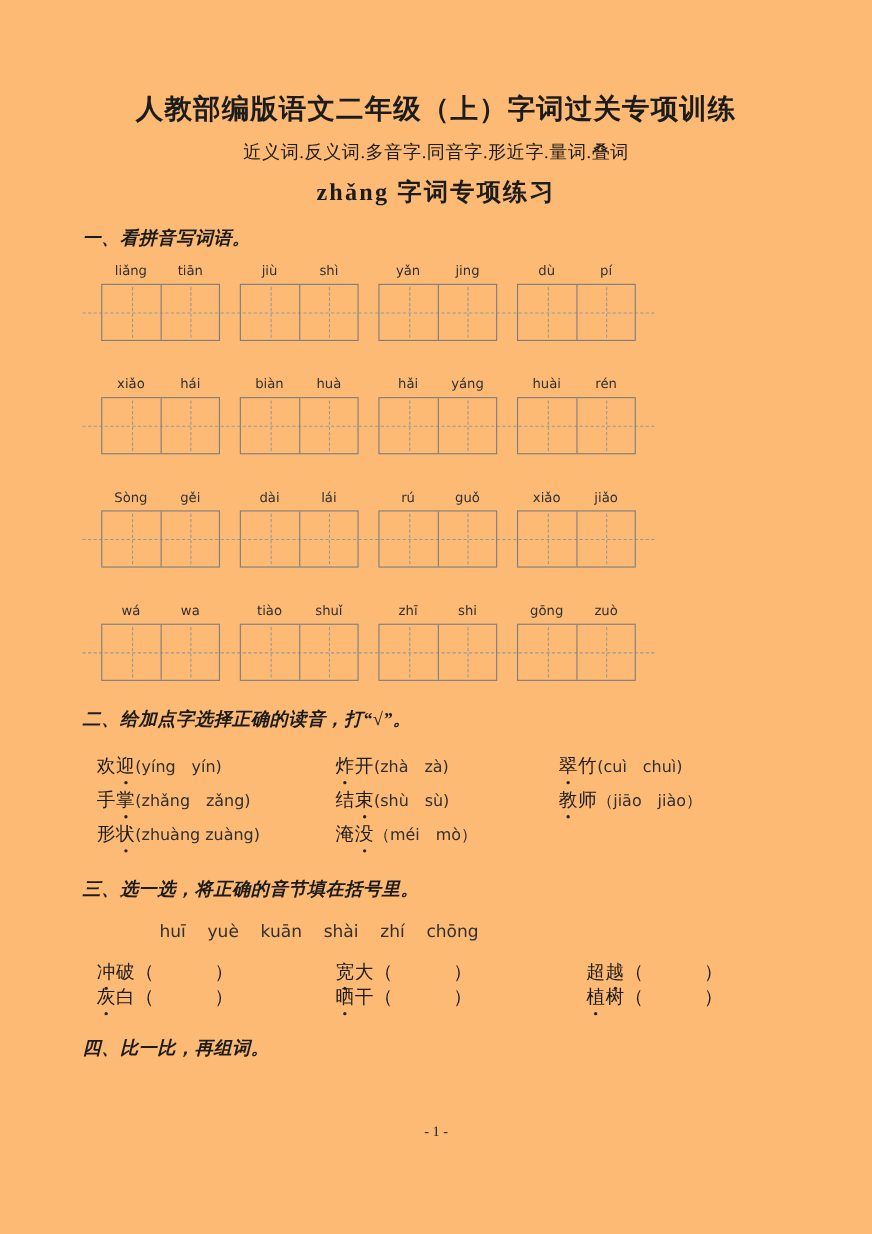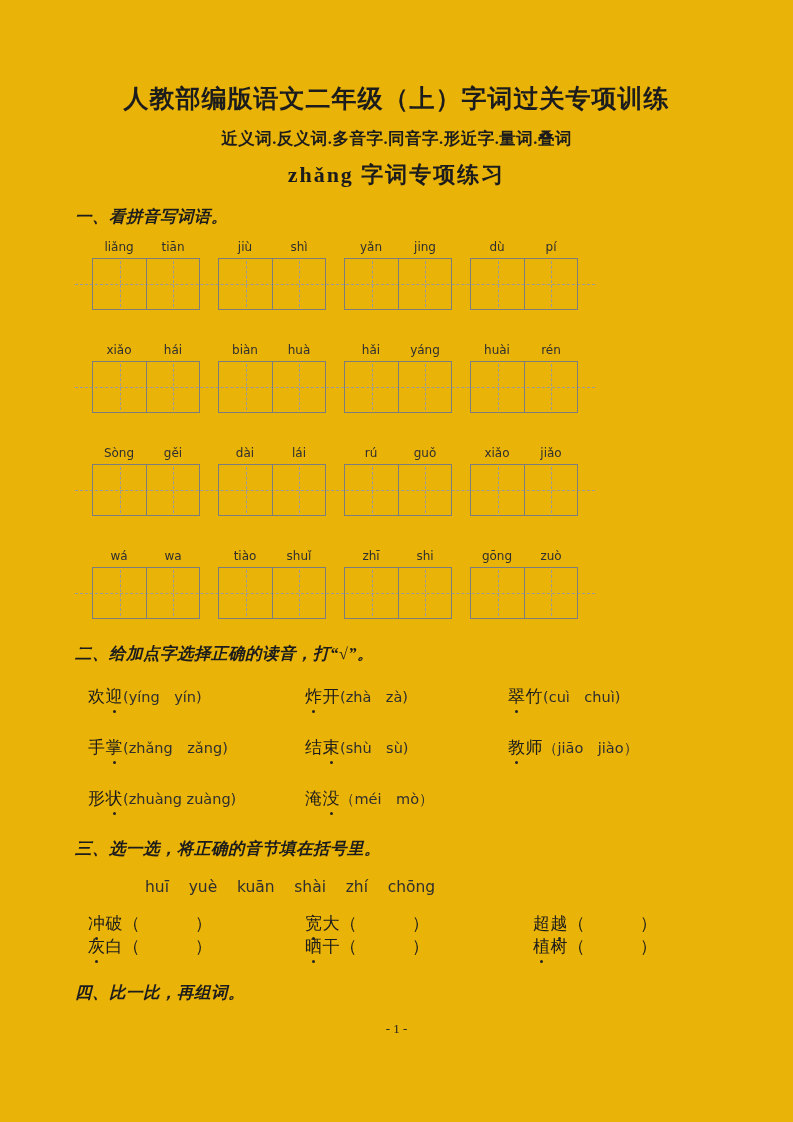--- a/index.html
+++ b/index.html
@@ -1,27 +1,27 @@
 <!DOCTYPE html>
 <html><head>
 <meta charset="utf-8">
 <style>
   * { margin:0; padding:0; box-sizing:border-box; }
   html,body { background:#e8e8e8; }
   .page {
     position:relative;
     width:793px; height:1122px;
     margin:0 auto;
-    background:#eab308;
+    background:#fdba74;
     font-family:"Liberation Serif","DejaVu Serif",serif;
     color:#1c1c1c;
     overflow:hidden;
   }
   .title { margin-top:82px; text-align:center; font-size:25px; font-weight:bold; letter-spacing:1px; }
-  .subtitle { margin-top:13px; text-align:center; font-size:16.5px; font-weight:bold; letter-spacing:0.5px; }
+  .subtitle { margin-top:13px; text-align:center; font-size:16.5px; font-weight:normal; letter-spacing:0.5px; }
   .unit-heading { margin-top:10px; text-align:center; font-size:22px; font-weight:bold; letter-spacing:2px; }
   .sec-heading { margin:16px 0 0 75px; font-size:16.5px; font-weight:bold; letter-spacing:0.5px;font-style:italic; }
 
   
   .pin-rows { margin-left:92px; margin-top:8px; }
   .pin-row { margin-top:9px; }
   .labels { display:flex; width:fit-content; height:21px; }
   .pgroup { margin-right:18px; }
   .pgroup:last-child { margin-right:0; }
   .labels span {
@@ -38,21 +38,21 @@
   .cell + .cell { border-left:1.5px solid #7d7d7d; }
   .cell::before {
     content:""; position:absolute; left:50%; top:2px; bottom:2px;
     border-left:1.5px dashed #9a9a9a;
   }
 
   
   .s2-grid {
     margin:20px 0 0 88px; display:grid;
     grid-template-columns:217px 203px auto;
-    row-gap:28px; font-size:17px;
+    row-gap:8px; font-size:17px;
   }
   .cn { letter-spacing:0.5px; }
   .cn span { display:inline-block; position:relative; }
   .dt::after {
     content:""; position:absolute; left:50%; margin-left:-1.5px; bottom:-5px;
     width:3px; height:3px; border-radius:50%; background:#222;
   }
   .py { font-family:"DejaVu Sans",sans-serif; font-size:14.5px; color:#2f2f2f; white-space:pre; }
 
   

